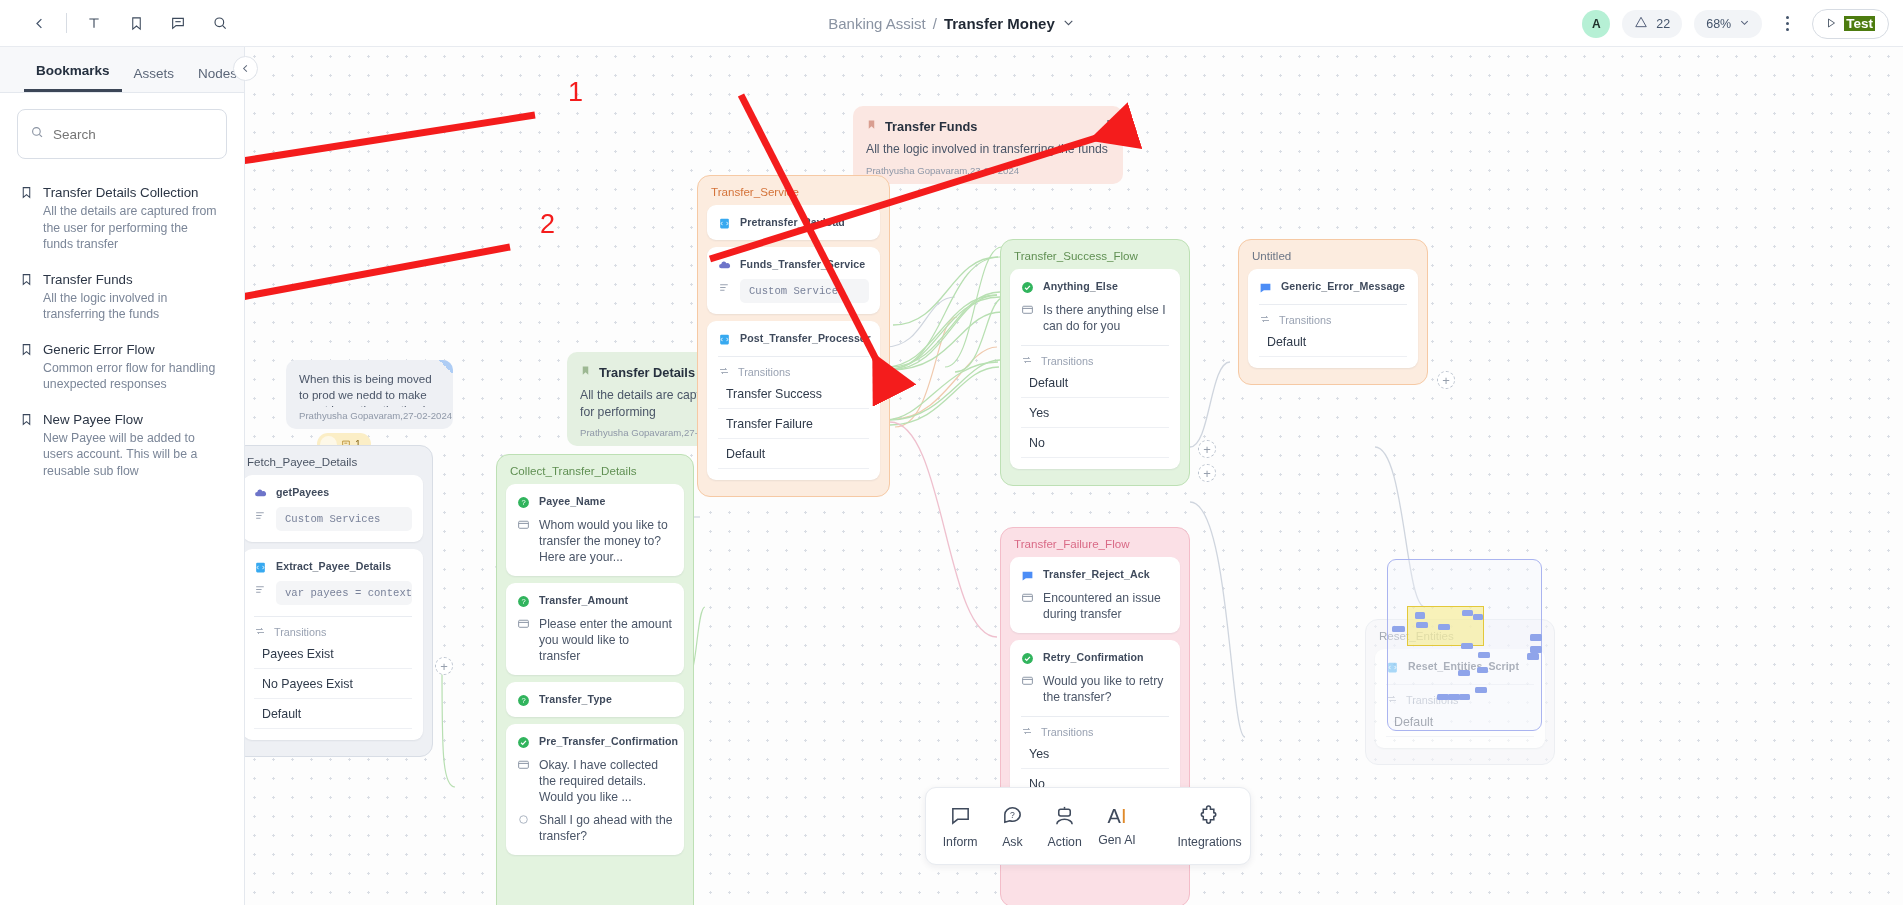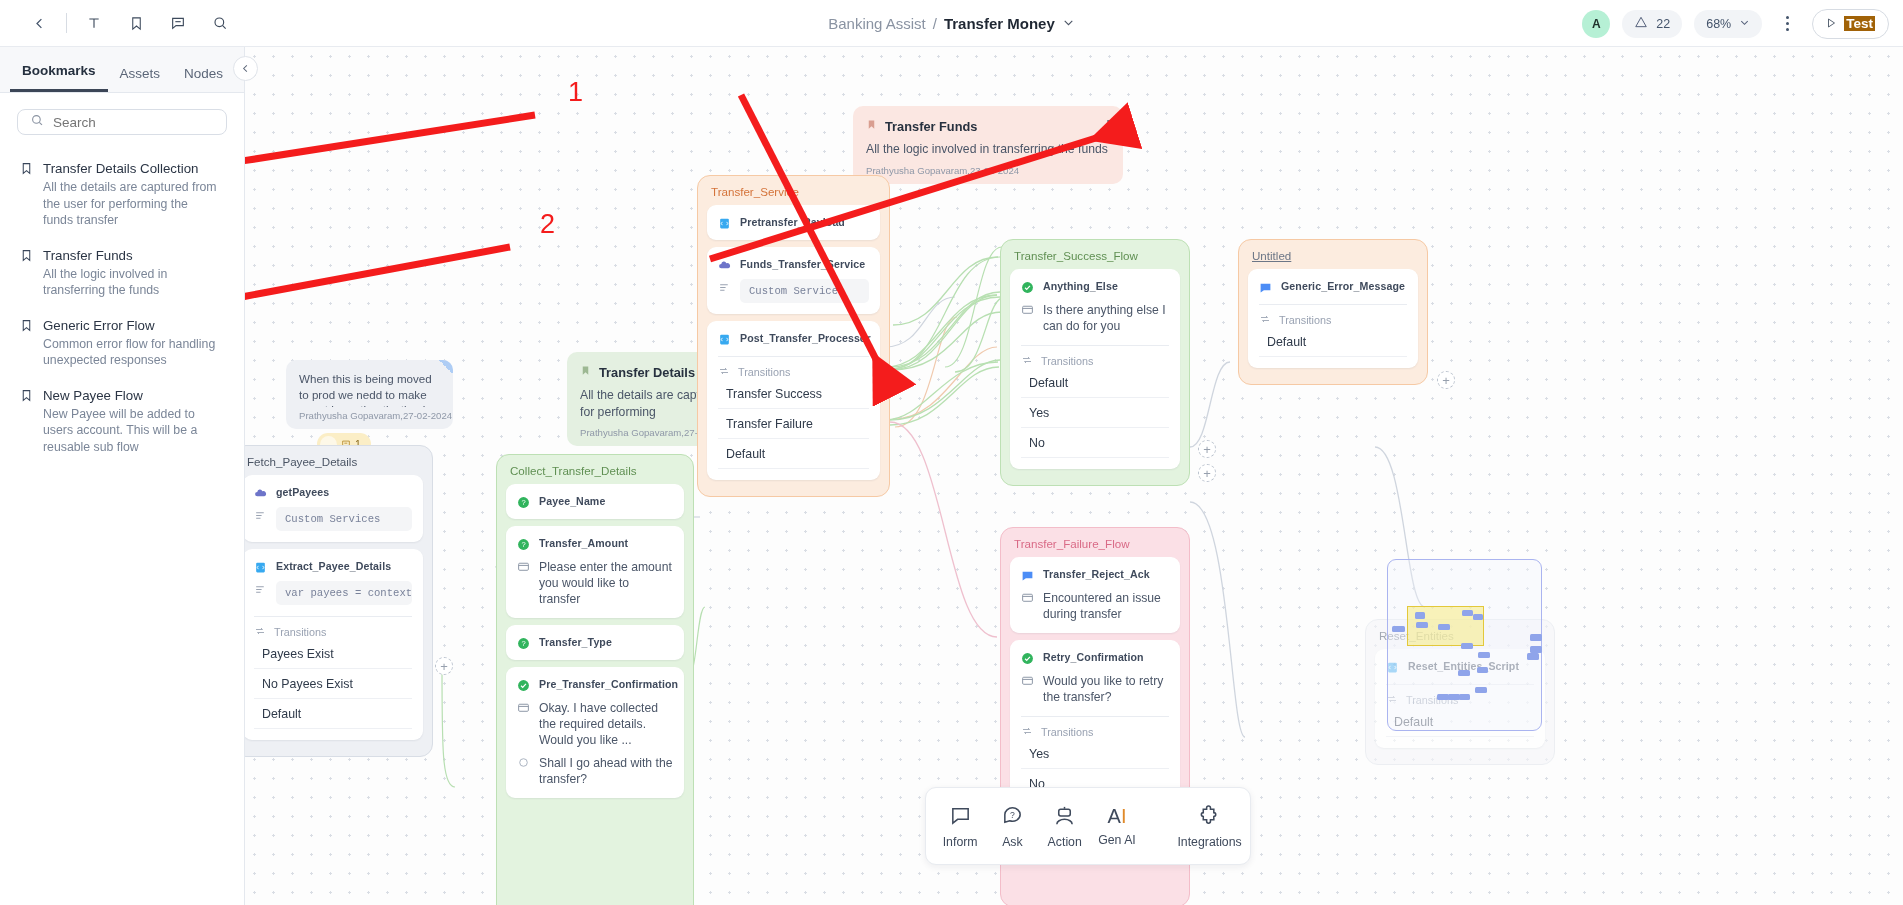--- a/index.html
+++ b/index.html
@@ -22,30 +22,30 @@
     align-items:center; gap:12px; }
   .avatar { width:28px; height:28px; border-radius:50%; background:#b6f0d5; color:#20312c;
     display:flex; align-items:center; justify-content:center; font-size:12px; font-weight:600; }
   .pill { height:28px; border-radius:15px; background:#f2f4f7; display:flex; align-items:center;
     gap:8px; padding:0 12px; font-size:12.5px; color:#44546b; cursor:pointer; }
   .kebab { width:26px; height:28px; display:flex; flex-direction:column; align-items:center;
     justify-content:center; gap:3px; cursor:pointer; }
   .kebab i { width:3px; height:3px; border-radius:50%; background:#44546b; display:block; }
   .testbtn { height:30px; border:1px solid #d7dce3; border-radius:16px; display:flex;
     align-items:center; gap:7px; padding:0 13px 0 12px; cursor:pointer; }
-  .testlabel { background:#a16207; color:#fff; font-size:13.5px; font-weight:600; padding:0 2px; }
+  .testlabel { background:#4d7c0f; color:#fff; font-size:13.5px; font-weight:600; padding:0 2px; }
 
   
   .sidebar { position:absolute; left:0; top:47px; width:245px; height:858px; background:#fff;
     border-right:1px solid #e4e8ee; }
   .tabs { display:flex; gap:0px; height:46px; align-items:flex-end; background:#f7f8fa;
-    border-bottom:1px solid #e4e8ee; padding-left:10px; }
+    border-bottom:1px solid #e4e8ee; padding-left:24px; }
   .tab { font-size:13.5px; color:#5b6678; padding:0 12px 11px 12px; cursor:pointer; }
   .tab.active { color:#25303f; font-weight:600; border-bottom:3px solid #3c4657; }
-  .searchwrap { margin:16px 17px 0 17px; height:26px; border:1px solid #d9dee6; border-radius:8px;
+  .searchwrap { margin:16px 17px 0 17px; height:50px; border:1px solid #d9dee6; border-radius:8px;
     display:flex; align-items:center; gap:9px; padding:0 12px; }
   .searchwrap input { border:none; outline:none; font-size:13.5px; color:#5b6678; width:100%;
     font-family:"Liberation Sans", sans-serif; background:transparent; }
   .bmlist { margin-top:16px; }
   .bmitem { display:flex; gap:10px; padding:9px 18px 9px 20px; cursor:pointer; }
   .bmbody { max-width:175px; }
   .bmtitle { font-size:13.3px; color:#2b3545; line-height:18px; }
   .bmdesc { font-size:12.3px; color:#7b8characters; }
   .bmdesc { color:#7b8698; line-height:16.5px; margin-top:1px; }
 
@@ -405,20 +405,29 @@
     <div class="card">
       <div class="row">
         <span class="ico">
           <svg width="13" height="13" viewBox="0 0 24 24" fill="#31b45d">
               <circle cx="12" cy="12" r="10"></circle>
               <text x="12" y="17" font-size="14" fill="#fff" text-anchor="middle" font-family="Liberation Sans">?</text>
             </svg>
         </span>
         <span class="nm">Payee_Name</span>
       </div>
+      <div class="row msg">
+        <span class="ico">
+          <svg width="13" height="13" viewBox="0 0 24 24" fill="none" stroke="#8b95a5" stroke-width="1.8">
+              <rect x="3" y="6" width="18" height="13" rx="2"></rect>
+              <path d="M3 10h18"></path>
+            </svg>
+        </span>
+        <span style="flex:1;">Whom would you like to transfer the money to? Here are your...</span>
+      </div>
     </div>
 
     <div class="card">
       <div class="row">
         <span class="ico">
           <svg width="13" height="13" viewBox="0 0 24 24" fill="#31b45d">
               <circle cx="12" cy="12" r="10"></circle>
               <text x="12" y="17" font-size="14" fill="#fff" text-anchor="middle" font-family="Liberation Sans">?</text>
             </svg>
         </span>
@@ -571,21 +580,21 @@
       </div>
       <div class="tr">Default</div>
       <div class="tr">Yes</div>
       <div class="tr">No</div>
     </div>
   </div>
   <div class="plus" style="left:953px; top:393px;">+</div>
   <div class="plus" style="left:953px; top:417px;">+</div>
 
   <div class="grp" style="left:993px; top:192px; width:190px; background:#fcecdf; border:1px solid #f6c9a4;">
-    <div class="grp-title" style="color:#6c7686;text-decoration:underline;">Untitled</div>
+    <div class="grp-title" style="color:#6c7686;">Untitled</div>
     <div class="card">
       <div class="row">
         <span class="ico">
           <svg width="13" height="13" viewBox="0 0 24 24" fill="#4c8df6">
               <path d="M3 5h18v12H9l-6 4z"></path>
             </svg>
         </span>
         <span class="nm">Generic_Error_Message</span>
       </div>
       <div class="sep"></div>

